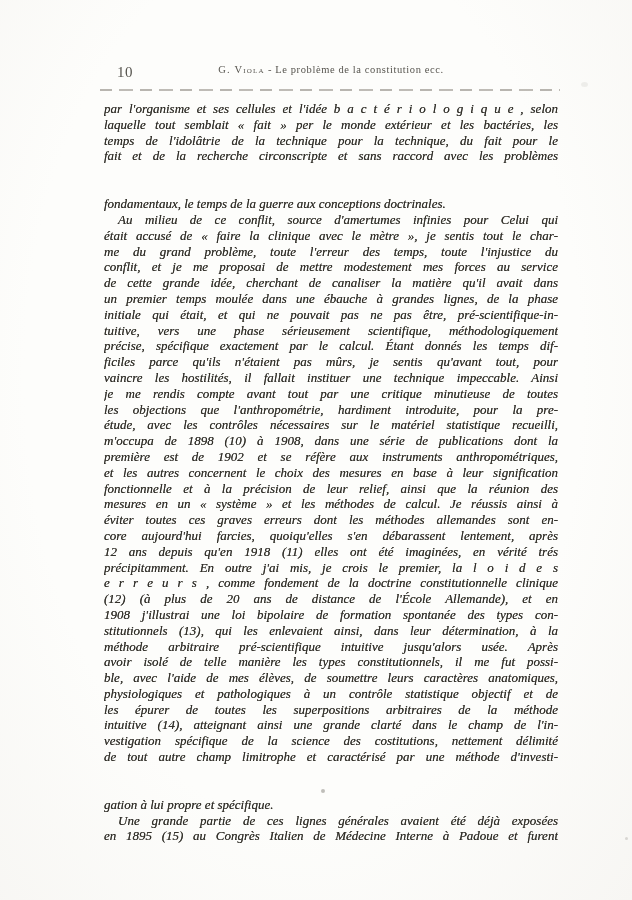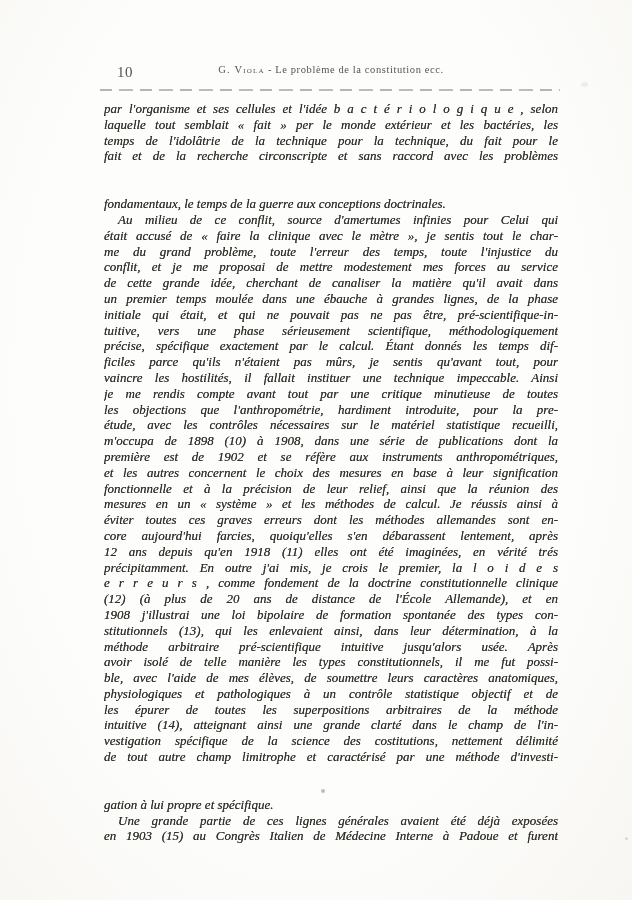--- a/index.html
+++ b/index.html
@@ -145,21 +145,21 @@
         <div class="line">ble, avec l'aide de mes élèves, de soumettre leurs caractères anatomiques,</div>
         <div class="line">physiologiques et pathologiques à un contrôle statistique objectif et de</div>
         <div class="line">les épurer de toutes les superpositions arbitraires de la méthode</div>
         <div class="line">intuitive (14), atteignant ainsi une grande clarté dans le champ de l'in-</div>
         <div class="line">vestigation spécifique de la science des costitutions, nettement délimité</div>
         <div class="line">de tout autre champ limitrophe et caractérisé par une méthode d'investi-</div>
         <div class="line flush">gation à lui propre et spécifique.</div>
       </div>
       <div class="para">
         <div class="line indent">Une grande partie de ces lignes générales avaient été déjà exposées</div>
-        <div class="line">en 1903 (15) au Congrès Italien de Médecine Interne à Padoue et furent</div>
+        <div class="line">en 1895 (15) au Congrès Italien de Médecine Interne à Padoue et furent</div>
       </div>
     </div>
 
   <div class="speck dot-bottom"></div>
   <div class="speck smudge-topright"></div>
   <div class="speck dot-corner"></div>
 
 </div>
 
 </body></html>

